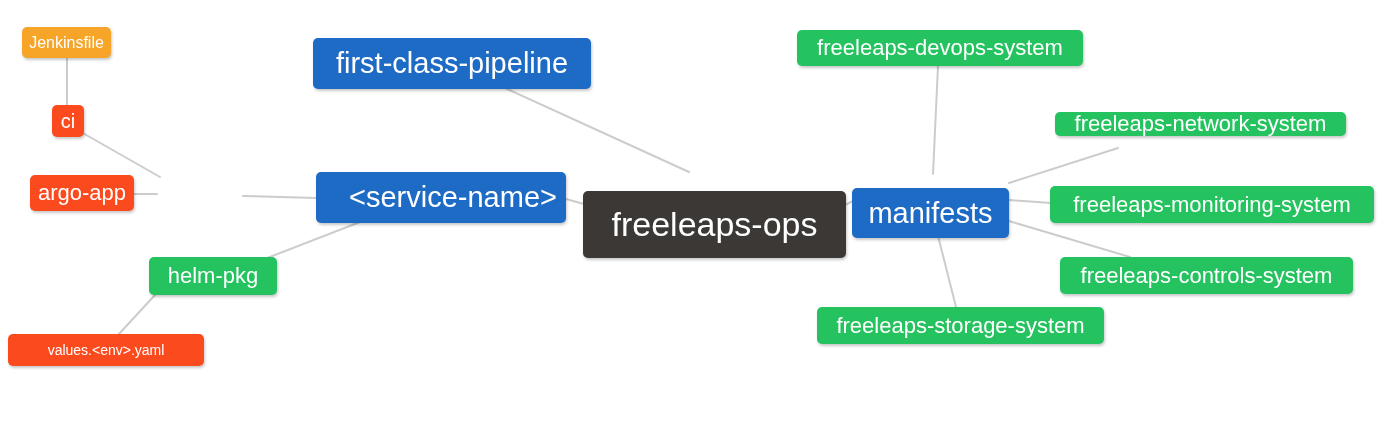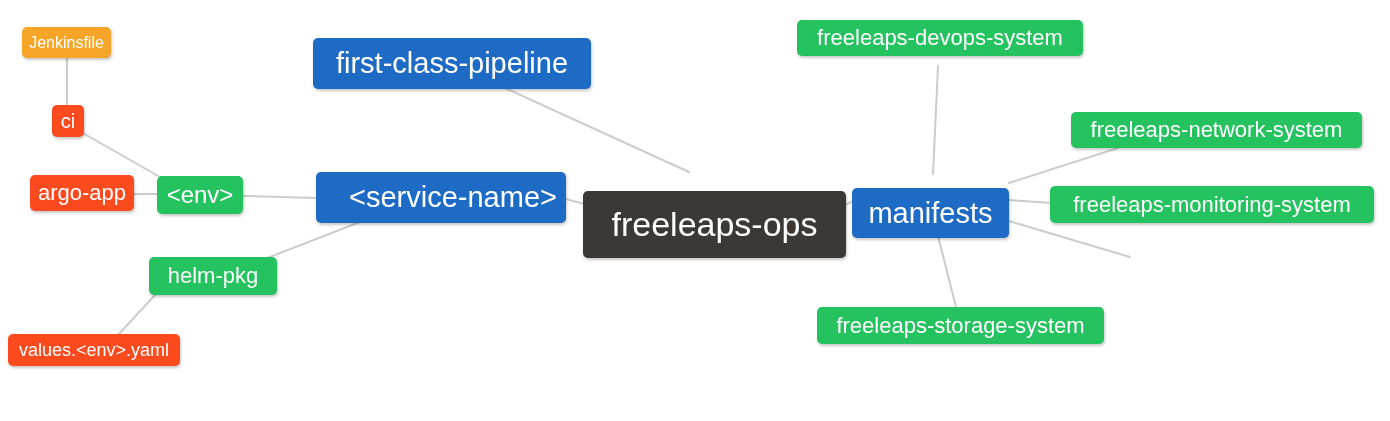--- a/index.html
+++ b/index.html
@@ -33,27 +33,27 @@
     white-space: nowrap;
     cursor: pointer;
     user-select: none;
   }
   
   .n-jenkinsfile { left: 22px;   top: 27px;  width: 89px;  height: 31px; font-size: 16px; }
   .n-ci          { left: 52px;   top: 105px; width: 32px;  height: 32px; font-size: 20px; }
   .n-argo-app    { left: 30px;   top: 175px; width: 104px;  height: 36px; font-size: 22px; }
   .n-env         { left: 157px;  top: 176px; width: 86px;  height: 38px; font-size: 24px; }
   .n-helm-pkg    { left: 149px;  top: 257px; width: 128px; height: 38px; font-size: 22px; }
-  .n-values      { left: 8px;    top: 334px; width: 172px; height: 32px; font-size: 18px; }
+  .n-values      { left: 8px;    top: 334px; width: 196px; height: 32px; font-size: 14px; }
   .n-pipeline    { left: 313px;  top: 38px;  width: 278px; height: 51px; font-size: 29px; }
   .n-service     { left: 316px;  top: 172px; width: 250px; height: 51px; font-size: 29px; padding-left: 24px; }
   .n-root        { left: 583px;  top: 171px; width: 263px; height: 67px; font-size: 34px; margin-top: 20px; }
   .n-manifests   { left: 852px;  top: 188px; width: 157px; height: 50px; font-size: 29px; }
-  .n-devops      { left: 797px;  top: 20px;  width: 286px; height: 36px; font-size: 22px; }
-  .n-network     { left: 1055px; top: 112px; width: 291px; height: 36px; font-size: 22px; margin-left: 16px; }
+  .n-devops      { left: 797px;  top: 30px;  width: 286px; height: 36px; font-size: 22px; }
+  .n-network     { left: 1055px; top: 112px; width: 291px; height: 24px; font-size: 22px; }
   .n-monitoring  { left: 1050px; top: 186px; width: 324px; height: 37px; font-size: 22px; }
   .n-controls    { left: 1060px; top: 257px; width: 293px; height: 37px; font-size: 22px; }
   .n-storage     { left: 817px;  top: 307px; width: 287px; height: 37px; font-size: 22px; }
 </style>
 </head>
 <body>
 
 <div class="canvas">
 
   <svg class="edges" viewBox="0 0 1390 421" xmlns="http://www.w3.org/2000/svg">
@@ -69,25 +69,25 @@
     <line x1="933" y1="174" x2="938" y2="66" stroke="#cccccc"></line>
     <line x1="1009" y1="183" x2="1118" y2="148" stroke="#cccccc"></line>
     <line x1="1009" y1="200" x2="1051" y2="203" stroke="#cccccc"></line>
     <line x1="1009" y1="221" x2="1130" y2="257" stroke="#cccccc"></line>
     <line x1="935" y1="224" x2="956" y2="307" stroke="#cccccc"></line>
   </svg>
 
   <div class="node n-jenkinsfile" style="background: rgb(246, 165, 40);">Jenkinsfile</div>
   <div class="node n-ci" style="background: rgb(251, 75, 30);">ci</div>
   <div class="node n-argo-app" style="background: rgb(251, 75, 30);">argo-app</div>
-  <div class="node n-env" style="background: rgb(37, 195, 95);">&lt;env&gt;</div>
   <div class="node n-helm-pkg" style="background: rgb(37, 195, 95);">helm-pkg</div>
   <div class="node n-values" style="background: rgb(251, 75, 30);">values.&lt;env&gt;.yaml</div>
   <div class="node n-pipeline" style="background: rgb(30, 107, 197);">first-class-pipeline</div>
   <div class="node n-service" style="background: rgb(30, 107, 197);">&lt;service-name&gt;</div>
   <div class="node n-root" style="background: rgb(59, 56, 53);">freeleaps-ops</div>
   <div class="node n-manifests" style="background: rgb(30, 107, 197);">manifests</div>
   <div class="node n-devops" style="background: rgb(37, 195, 95);">freeleaps-devops-system</div>
   <div class="node n-network" style="background: rgb(37, 195, 95);">freeleaps-network-system</div>
   <div class="node n-monitoring" style="background: rgb(37, 195, 95);">freeleaps-monitoring-system</div>
+  <div class="node n-controls" style="background: rgb(37, 195, 95);">freeleaps-controls-system</div>
   <div class="node n-storage" style="background: rgb(37, 195, 95);">freeleaps-storage-system</div>
 
 </div>
 
 </body></html>

